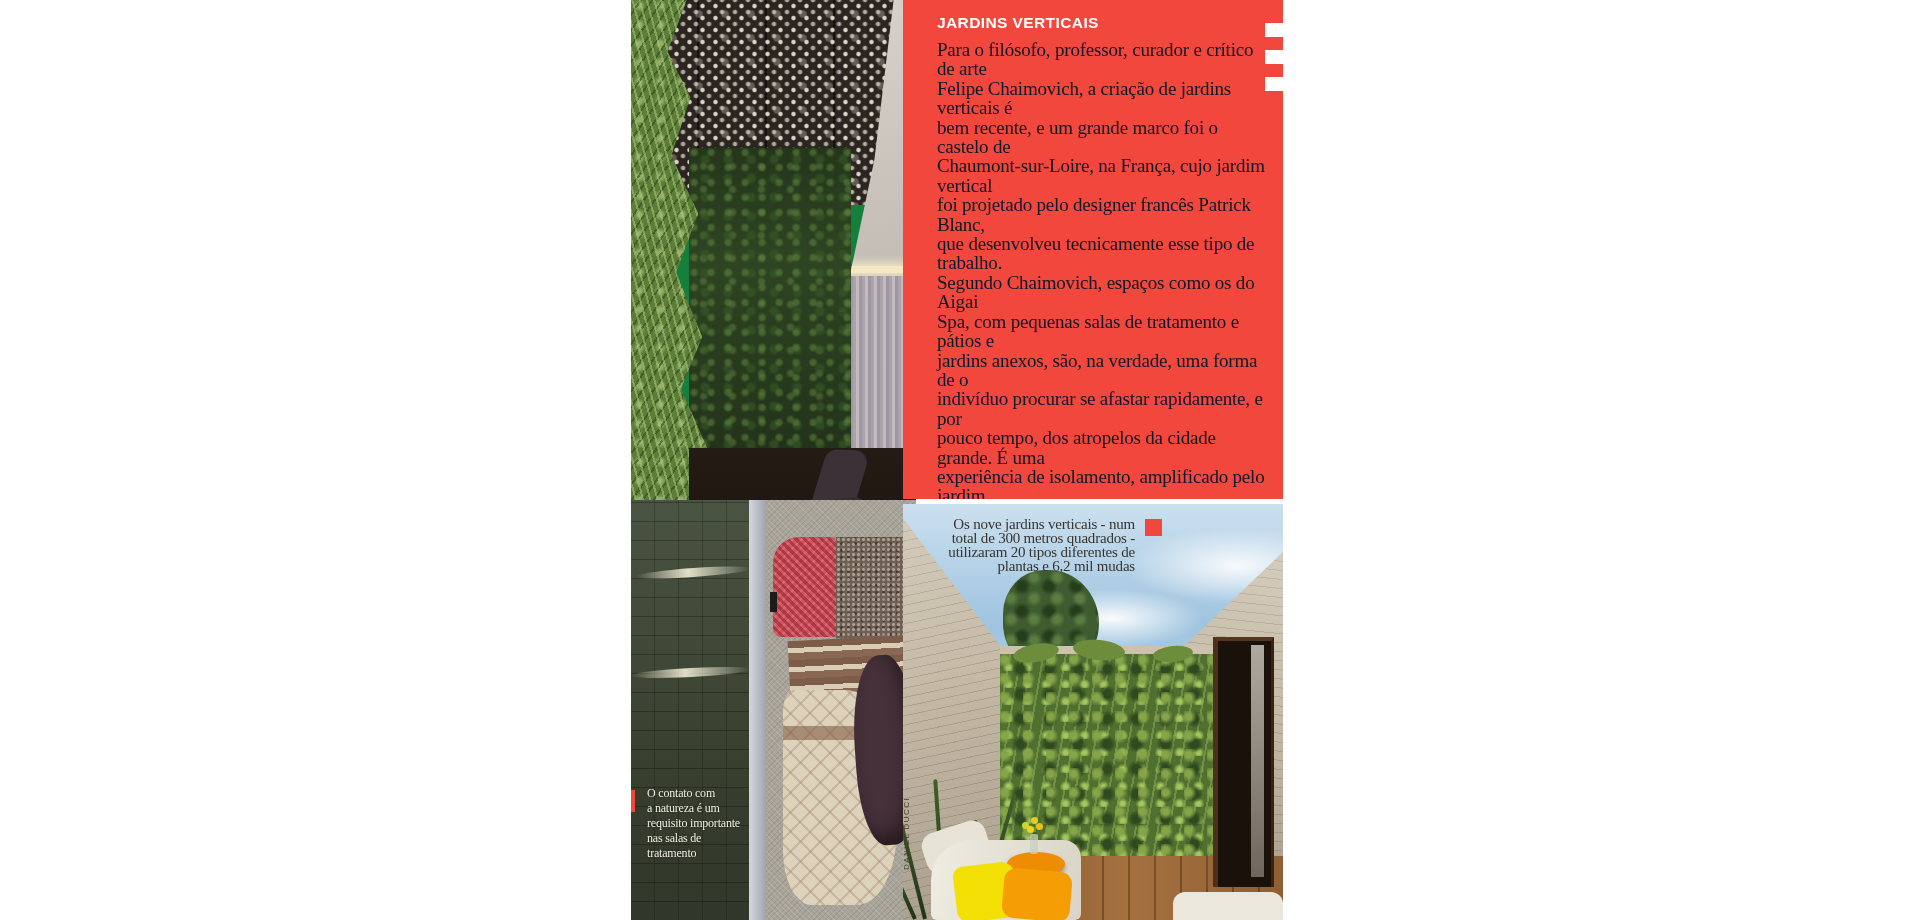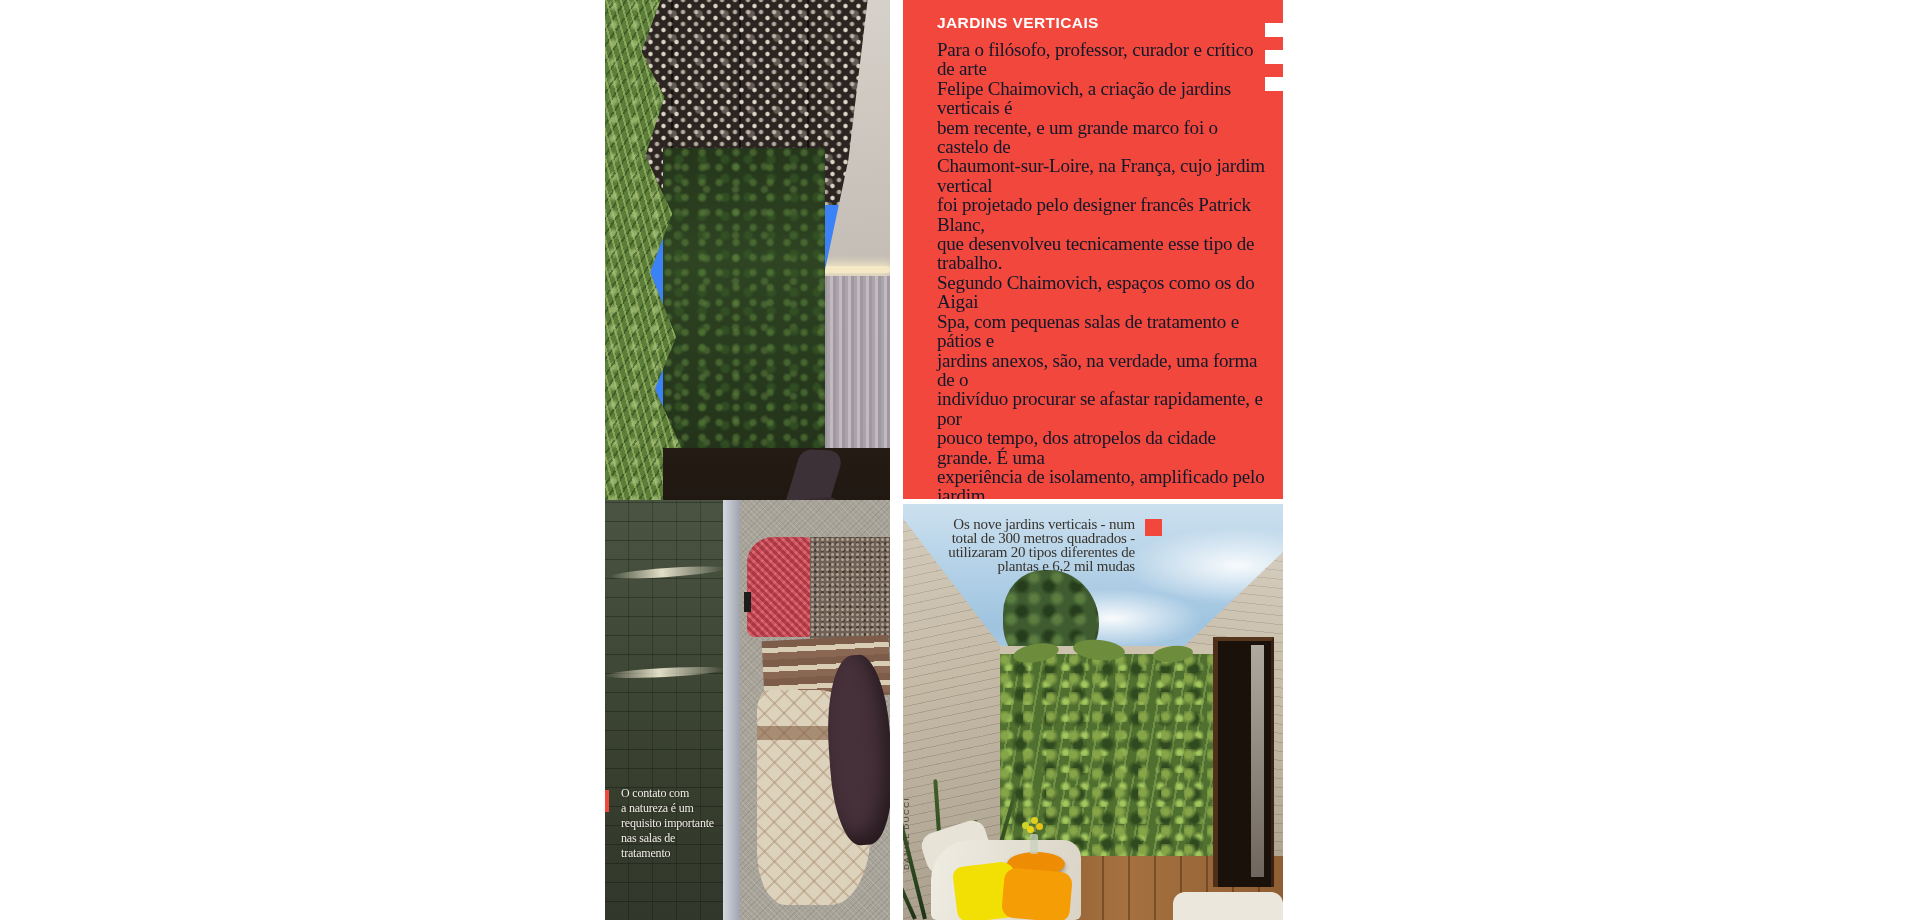--- a/index.html
+++ b/index.html
@@ -1,21 +1,21 @@
 <!DOCTYPE html>
 <html><head>
 <meta charset="utf-8">
 <style>
   html,body{margin:0;padding:0;background:#ffffff;}
   .page{position:relative;width:1920px;height:920px;background:#ffffff;overflow:hidden;
         font-family:"Liberation Serif",serif;}
   .abs{position:absolute;}
 
   
-  .photo-left{left:605px;top:0;width:285px;height:920px;overflow:hidden;background:#3b82f6;}
+  .photo-left{left:631px;top:0;width:285px;height:920px;overflow:hidden;background:#15803d;}
   .ceiling{left:0;top:0;width:285px;height:205px;background-color:#2b2420;
     background-image:
       radial-gradient(circle, rgba(228,220,206,0.95) 1.6px, transparent 2.8px),
       radial-gradient(circle, rgba(228,220,206,0.75) 1.6px, transparent 2.8px),
       radial-gradient(circle, rgba(205,195,180,0.35) 3px, transparent 4.6px),
       repeating-linear-gradient(90deg, transparent 0 66px, rgba(0,0,0,0.55) 66px 68px);
     background-size:13px 12px,13px 12px,26px 24px,100% 100%;
     background-position:0 0,6.5px 6px,3px 2px,0 0;}
   .wall-wedge{left:205px;top:0;width:80px;height:532px;
     background:linear-gradient(173deg,#d6d1ca 0%,#c6bfb7 45%,#b3aaa6 100%);

